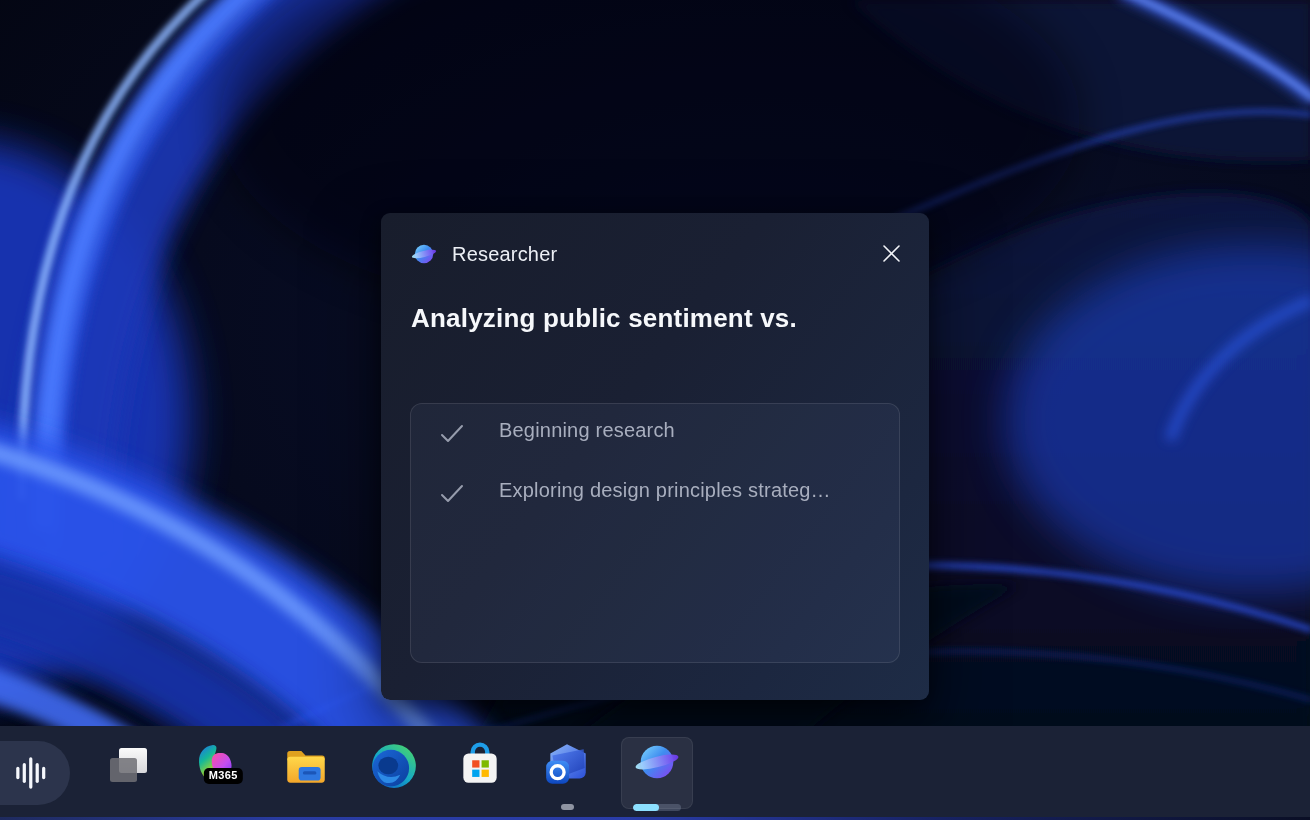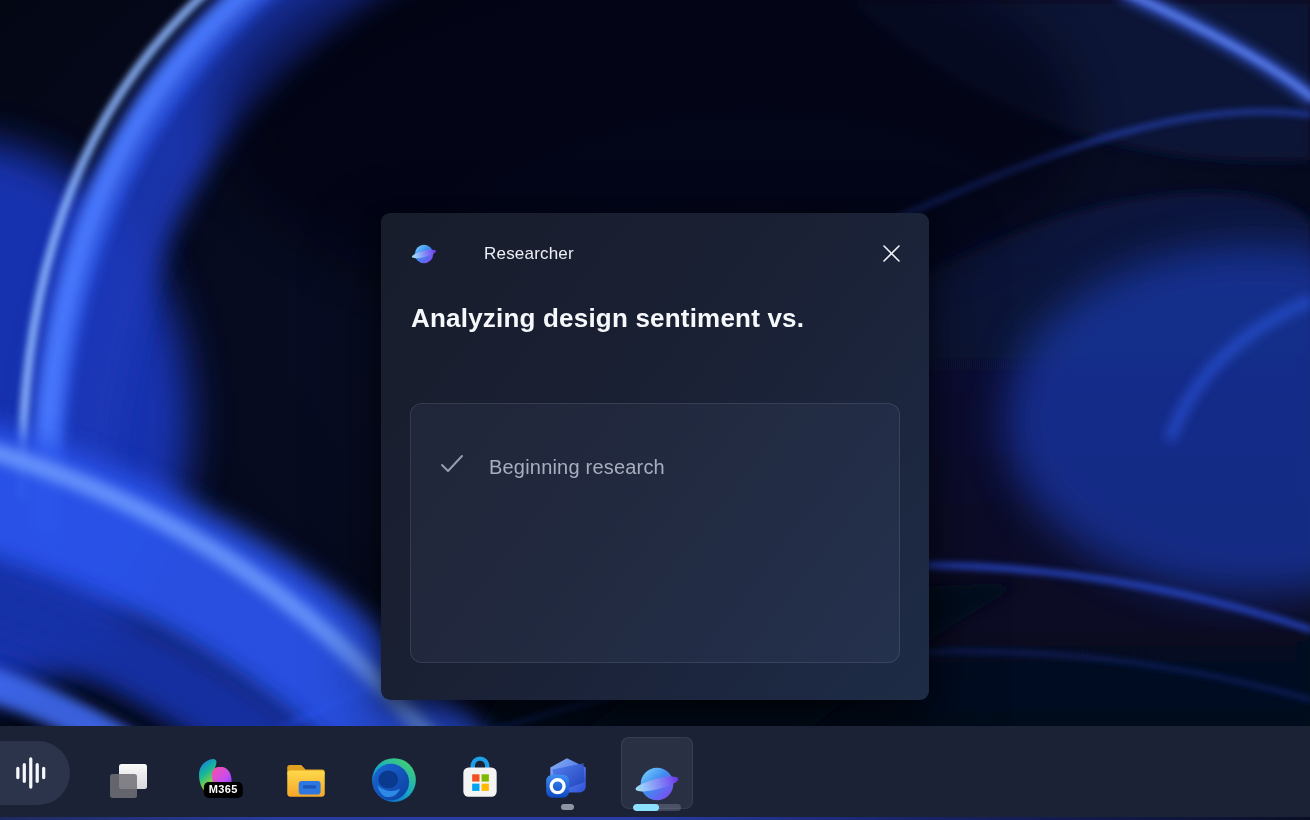--- a/index.html
+++ b/index.html
@@ -12,60 +12,60 @@
   
   .wallpaper{position:absolute;inset:0;}
   
   .dialog{
     position:absolute;left:381px;top:213px;width:548px;height:487px;
     border-radius:9px;
     background:linear-gradient(128deg,#181d2c 0%,#1a2033 42%,#1c2740 80%,#1e2c46 100%);
     box-shadow:0 30px 70px rgba(0,0,0,.55),0 6px 20px rgba(0,0,0,.45);
   }
   .dlg-header{display:flex;align-items:center;gap:15px;padding:28px 24px 0 30px;}
-  .dlg-appname{font-size:17px;color:#eceff5;letter-spacing:.2px;margin-left:32px;}
+  .dlg-appname{font-size:20px;color:#eceff5;letter-spacing:.2px;}
   .dlg-close{
     position:absolute;top:24px;right:22px;width:32px;height:32px;
     display:flex;align-items:center;justify-content:center;
     background:transparent;border:none;cursor:pointer;border-radius:6px;
   }
   .dlg-title{
     margin:31px 30px 0 30px;font-size:26px;line-height:40px;font-weight:700;
     color:#f6f8fb;letter-spacing:.2px;
   }
   .dlg-title span{display:block;}
   .task-card{
     position:absolute;left:29px;top:190px;width:490px;height:260px;
     border-radius:12px;box-sizing:border-box;
     background:rgba(160,182,232,0.055);
     border:1px solid rgba(255,255,255,0.10);
     padding:15px 0;
   }
-  .task-row{display:flex;align-items:flex-end;height:60px;padding:0 26px;gap:22px;}
+  .task-row{display:flex;align-items:flex-start;height:60px;padding:0 26px;gap:32px;}
   .task-ic{width:30px;height:30px;flex:0 0 30px;display:flex;align-items:center;justify-content:center;}
   .task-label{font-size:20px;color:#a8aebe;letter-spacing:.2px;white-space:nowrap;overflow:hidden;}
   
   .taskbar{
     position:absolute;left:0;right:0;top:726px;height:94px;
     background:#1b2236;
   }
   .taskbar::after{
     content:"";position:absolute;left:0;right:0;bottom:0;height:3px;
     background:linear-gradient(90deg,#1f2c66 0%,#2b40b4 22%,#2c41bc 48%,#16226b 72%,#070b22 100%);
     opacity:.85;
   }
   .voice-pill{
     position:absolute;left:-34px;top:15px;width:104px;height:64px;border-radius:32px;
     background:rgba(160,176,222,0.13);
     display:flex;align-items:center;justify-content:flex-end;padding-right:21px;
     box-sizing:border-box;border:none;cursor:pointer;
   }
   .tb-btn{
     position:absolute;top:14px;width:66px;height:66px;border-radius:8px;
-    display:flex;align-items:flex-end;justify-content:center;
+    display:flex;align-items:flex-start;justify-content:center;
     background:transparent;border:none;cursor:pointer;
   }
   .tb-btn.active{
     left:621px;top:11px;width:72px;height:72px;
     background:rgba(255,255,255,0.065);
     border:1px solid rgba(255,255,255,0.07);
   }
   .badge-m365{
     position:absolute;bottom:7px;left:50%;transform:translateX(-34%);
     background:#000;color:#fff;font-size:11px;font-weight:700;letter-spacing:.3px;
@@ -171,35 +171,43 @@
 
   <button class="dlg-close">
     <span style="display:flex;">
       <svg width="17" height="17" viewBox="0 0 17 17">
         <path d="M1,1 L16,16 M16,1 L1,16" stroke="#f2f4f8" stroke-width="1.6" stroke-linecap="round" fill="none"></path>
       </svg>
     </span>
   </button>
 
   <div class="dlg-title">
-    <span>Analyzing design sentiment vs.</span>
+    <span>Analyzing public sentiment vs.</span>
   </div>
 
   <div class="task-card">
 
     <div class="task-row">
       <span class="task-ic">
         <svg width="28" height="28" viewBox="0 0 28 28">
             <path d="M4,15 L10,21 L24,6" fill="none" stroke="#969cac" stroke-width="2" stroke-linecap="round" stroke-linejoin="round"></path>
           </svg>
       </span>
       <span class="task-label">Beginning research</span>
     </div>
 
 
+    <div class="task-row">
+      <span class="task-ic">
+        <svg width="28" height="28" viewBox="0 0 28 28">
+            <path d="M4,15 L10,21 L24,6" fill="none" stroke="#969cac" stroke-width="2" stroke-linecap="round" stroke-linejoin="round"></path>
+          </svg>
+      </span>
+      <span class="task-label">Exploring design principles strateg…</span>
+    </div>
 
 
   </div>
 </div>
 
 <div class="taskbar">
 
   <button class="voice-pill">
     <span style="display:flex;">
       <svg width="38" height="38" viewBox="0 0 40 40">

